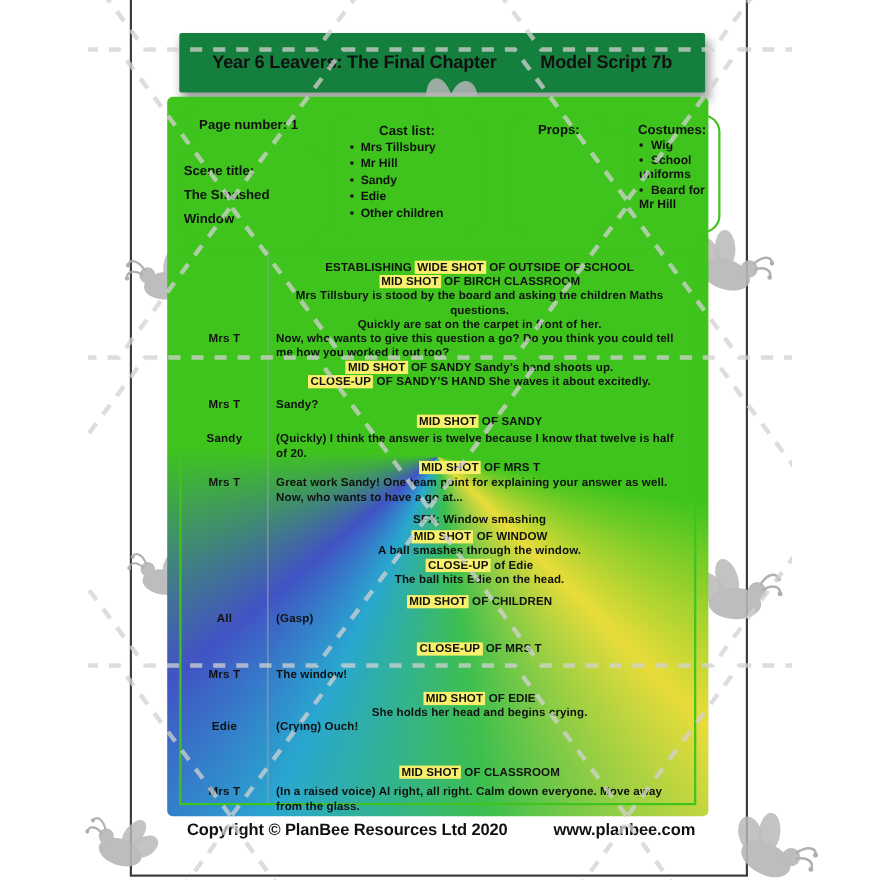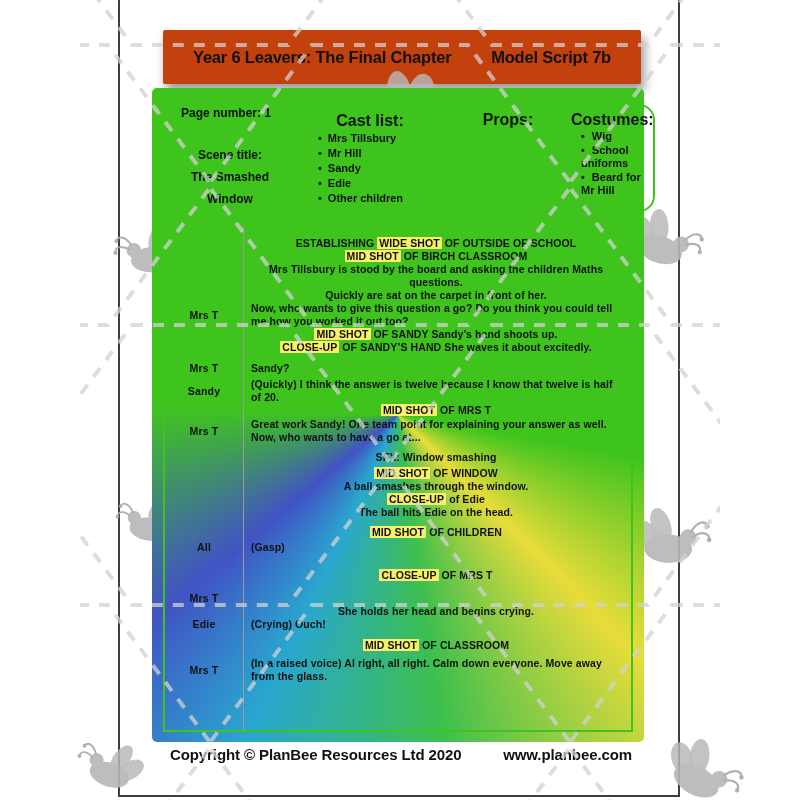--- a/index.html
+++ b/index.html
@@ -6,54 +6,54 @@
   body{width:800px;height:800px;background:#ffffff;position:relative;overflow:hidden;
        font-family:"Liberation Sans",sans-serif;color:#111}
 
   .slide{position:absolute;left:118px;top:-3px;width:562px;height:800px;
          border:2px solid #3d3d3d;background:#fff;box-sizing:border-box}
 
   
   .bee{position:absolute;pointer-events:none;opacity:.9}
 
   
-  .titlebar{position:absolute;left:163px;top:30px;width:478px;height:54px;background:#c2410c;
+  .titlebar{position:absolute;left:163px;top:30px;width:478px;height:54px;background:#15803d;
             box-shadow:5px 7px 8px rgba(0,0,0,.30),-2px 5px 7px rgba(0,0,0,.12);
             display:flex;align-items:center;justify-content:space-between;
             padding:0 30px;box-sizing:border-box;border-radius:2px}
   .titlebar .t{font-size:16.5px;font-weight:700;letter-spacing:-.2px;white-space:nowrap}
 
   
   .frame{position:absolute;left:152px;top:88px;width:492px;height:654px;box-sizing:border-box;
          padding:5px;border-radius:5px;
          background:conic-gradient(from 0deg,
             #3fc41e 0deg,#3fc41e 100deg,#e8dc3a 135deg,#3dbf4e 172deg,
             #29a7cf 205deg,#4153c4 230deg,#3fc41e 272deg,#3fc41e 360deg)}
   .frame-inner{position:relative;width:100%;height:100%;background:transparent}
 
   .gbox{position:absolute;border:2px solid #3fc41e;border-radius:16px;box-sizing:border-box;background:transparent}
   .pill{left:8px;top:5px;width:232px;height:30px;border-radius:15px;
         font-size:12px;font-weight:700;line-height:26px;padding-left:14px}
   .scene{left:8px;top:40px;width:130px;height:88px;display:flex;flex-direction:column;
-         justify-content:center;text-align:center;font-size:12px;font-weight:600;line-height:22px}
+         justify-content:center;font-size:12px;font-weight:600;line-height:22px}
   .cast{left:145px;top:12px;width:136px;height:107px;padding:5px 4px 0 4px}
   .props{left:304px;top:11px;width:94px;height:108px;padding:5px 2px 0 2px}
   .costumes{left:410px;top:11px;width:88px;height:108px;padding:5px 2px 0 2px}
-  .bhead{text-align:center;font-size:16px;font-weight:600;margin-bottom:1px}
+  .bhead{text-align:center;font-size:12px;font-weight:600;margin-bottom:1px}
   ul.blist{margin:0;padding:0 0 0 10px;list-style:none}
   ul.blist li{font-size:11px;font-weight:600;line-height:14px;margin:1px 0}
   ul.blist li::before{content:"•";margin-right:6px}
   .costumes ul.blist li{line-height:13px}
   .costumes ul.blist li::before,.props ul.blist li::before{margin-right:7px}
 
   
   .stable{position:absolute;left:6px;top:131px;width:470px;height:508px;box-sizing:border-box;
           border:2px solid #3fc41e;padding-top:5px}
   .divider{position:absolute;left:78px;top:0;bottom:0;width:1px;background:#9b9b9b}
-  .srow{display:flex;align-items:center}
+  .srow{display:flex;align-items:flex-start}
   .spk{width:78px;flex:none;text-align:center;font-weight:700;font-size:10.5px;line-height:13px;letter-spacing:.2px}
   .txt{flex:1;padding:0 10px 0 8px;font-size:10.5px;font-weight:600;line-height:13px;letter-spacing:.1px}
   .ctr{text-align:center;font-weight:700}
   .hl{background:#f8f06a;padding:0 2px}
 
   .footer-row{position:absolute;left:152px;top:746px;width:492px;display:flex;
               justify-content:space-between;box-sizing:border-box;padding:0 12px 0 18px;
               font-size:15px;font-weight:700;letter-spacing:-.1px}
 
   .hexoverlay{position:absolute;left:80px;top:0;width:640px;height:800px;z-index:60;
@@ -177,20 +177,24 @@
             <div class="txt ctr"><span class="hl">MID SHOT</span><span> OF SANDY Sandy’s hand shoots up.</span></div>
           </div>
           <div class="srow">
             <div class="spk"></div>
             <div class="txt ctr"><span class="hl">CLOSE-UP</span><span> OF SANDY’S HAND She waves it about excitedly.</span></div>
           </div>
           <div class="srow" style="margin-top: 8px;">
             <div class="spk">Mrs T</div>
             <div class="txt">Sandy?</div>
           </div>
+          <div class="srow" style="margin-top: 2px;">
+            <div class="spk"></div>
+            <div class="txt ctr"><span class="hl">MID SHOT</span><span> OF SANDY</span></div>
+          </div>
           <div class="srow" style="margin-top: 3px;">
             <div class="spk">Sandy</div>
             <div class="txt">(Quickly) I think the answer is twelve because I know that twelve is half of 20.</div>
           </div>
           <div class="srow" style="margin-top: 0;">
             <div class="spk"></div>
             <div class="txt ctr"><span class="hl">MID SHOT</span><span> OF MRS T</span></div>
           </div>
           <div class="srow" style="margin-top: 1px;">
             <div class="spk">Mrs T</div>
@@ -223,30 +227,35 @@
           <div class="srow" style="margin-top: 2px;">
             <div class="spk">All</div>
             <div class="txt">(Gasp)</div>
           </div>
           <div class="srow" style="margin-top: 15px;">
             <div class="spk"></div>
             <div class="txt ctr"><span class="hl">CLOSE-UP</span><span> OF MRS T</span></div>
           </div>
           <div class="srow" style="margin-top: 10px;">
             <div class="spk">Mrs T</div>
+            <div class="txt">The window!</div>
+          </div>
+          <div class="srow" style="margin-top: 9px;">
+            <div class="spk"></div>
+            <div class="txt ctr"><span class="hl">MID SHOT</span><span> OF EDIE</span></div>
           </div>
           <div class="srow">
             <div class="spk"></div>
             <div class="txt ctr"><span>She holds her head and begins crying.</span></div>
           </div>
           <div class="srow">
             <div class="spk">Edie</div>
             <div class="txt">(Crying) Ouch!</div>
           </div>
-          <div class="srow" style="margin-top: 8px;">
+          <div class="srow" style="margin-top: 28px;">
             <div class="spk"></div>
             <div class="txt ctr"><span class="hl">MID SHOT</span><span> OF CLASSROOM</span></div>
           </div>
           <div class="srow" style="margin-top: 5px;">
             <div class="spk">Mrs T</div>
             <div class="txt">(In a raised voice) Al right, all right. Calm down everyone. Move away from the glass.</div>
           </div>
         </div>
     </div>
 

